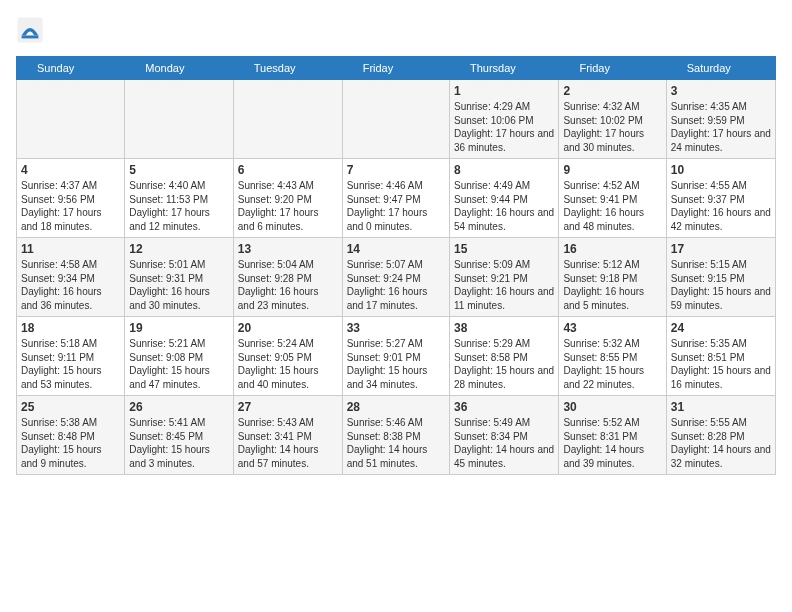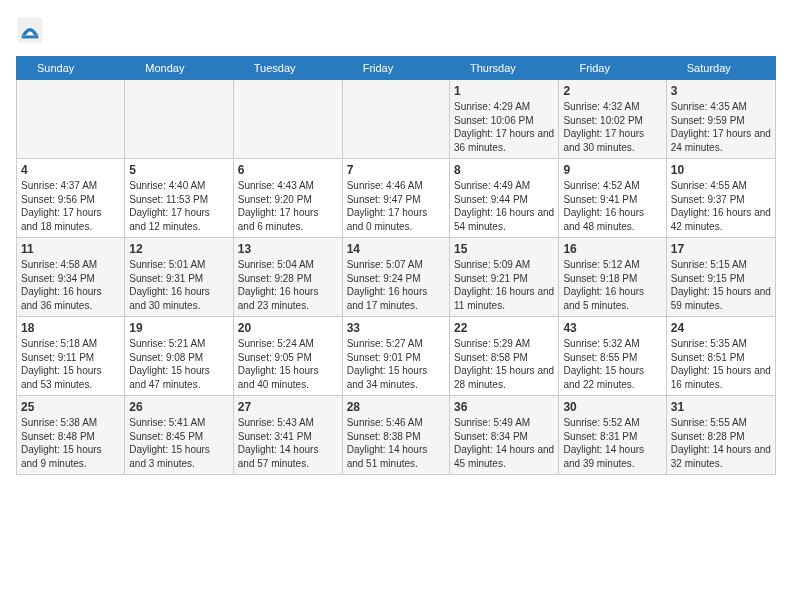--- a/index.html
+++ b/index.html
@@ -281,21 +281,21 @@
 and 40 minutes.</div>
           </td>
           <td>
             <span class="day-num">33</span>
             <div class="day-info">Sunrise: 5:27 AM
 Sunset: 9:01 PM
 Daylight: 15 hours
 and 34 minutes.</div>
           </td>
           <td>
-            <span class="day-num">22</span>
+            <span class="day-num">38</span>
             <div class="day-info">Sunrise: 5:29 AM
 Sunset: 8:58 PM
 Daylight: 15 hours
 and 28 minutes.</div>
           </td>
           <td>
             <span class="day-num">43</span>
             <div class="day-info">Sunrise: 5:32 AM
 Sunset: 8:55 PM
 Daylight: 15 hours

